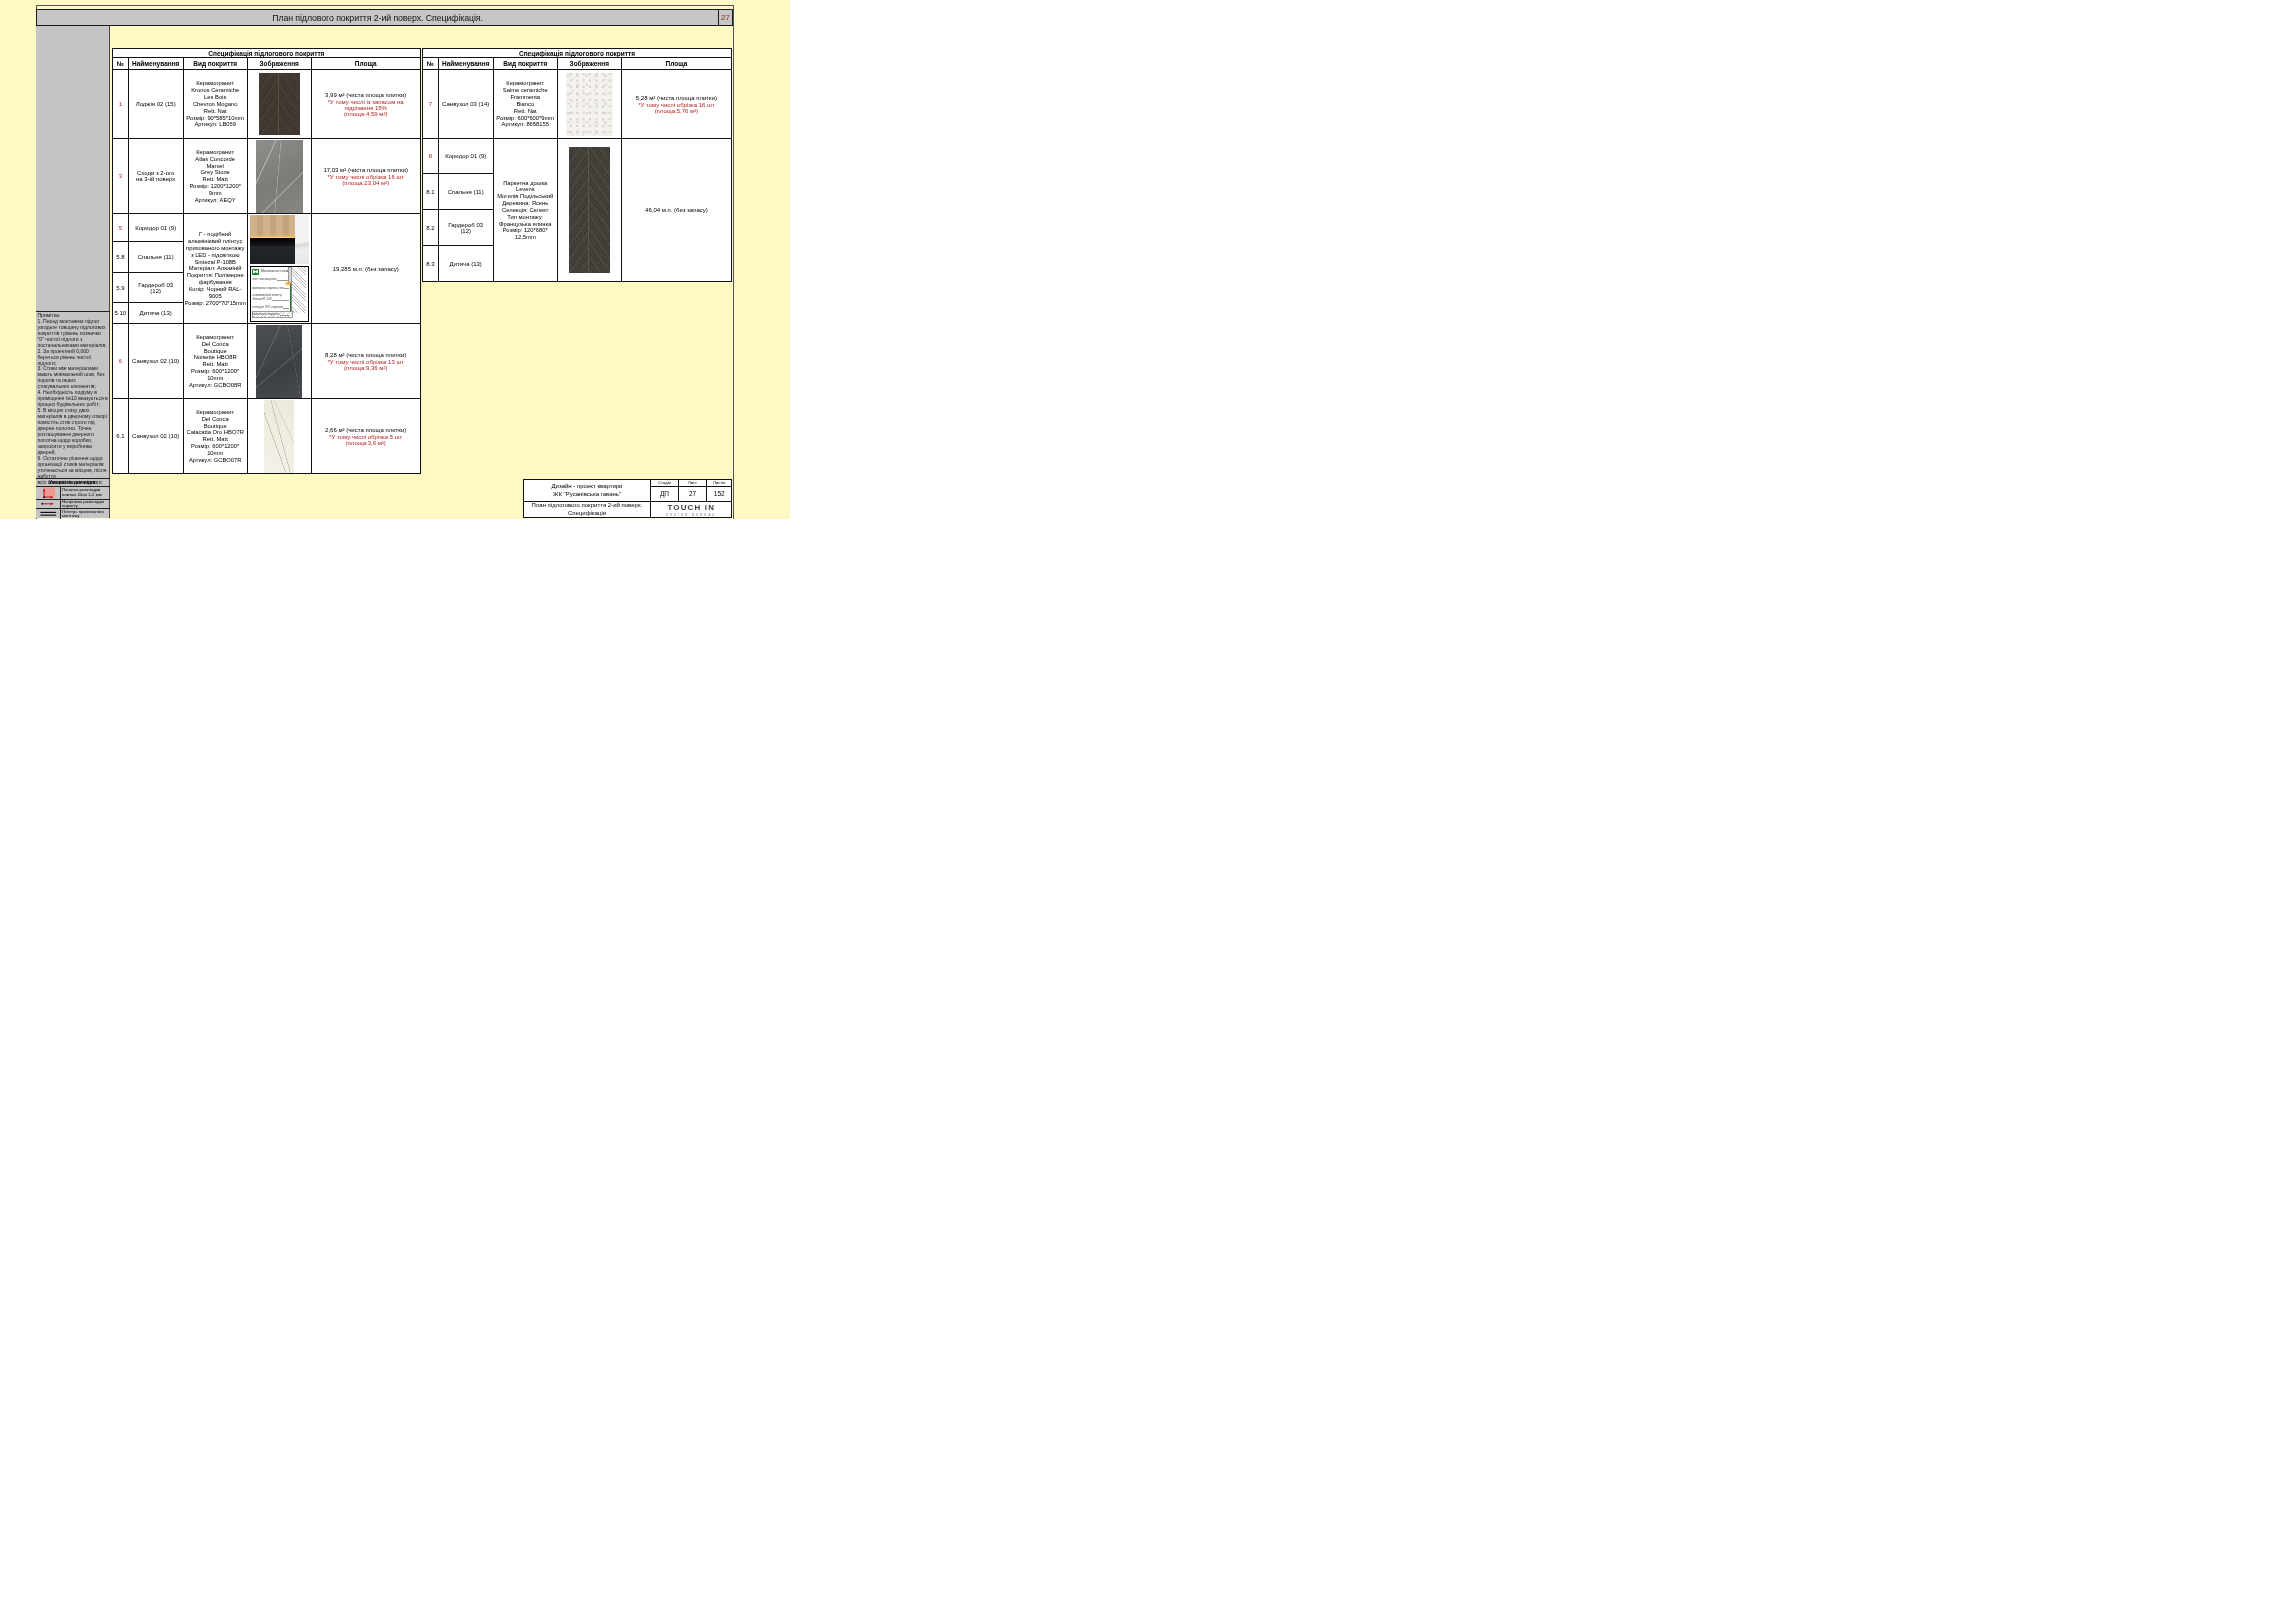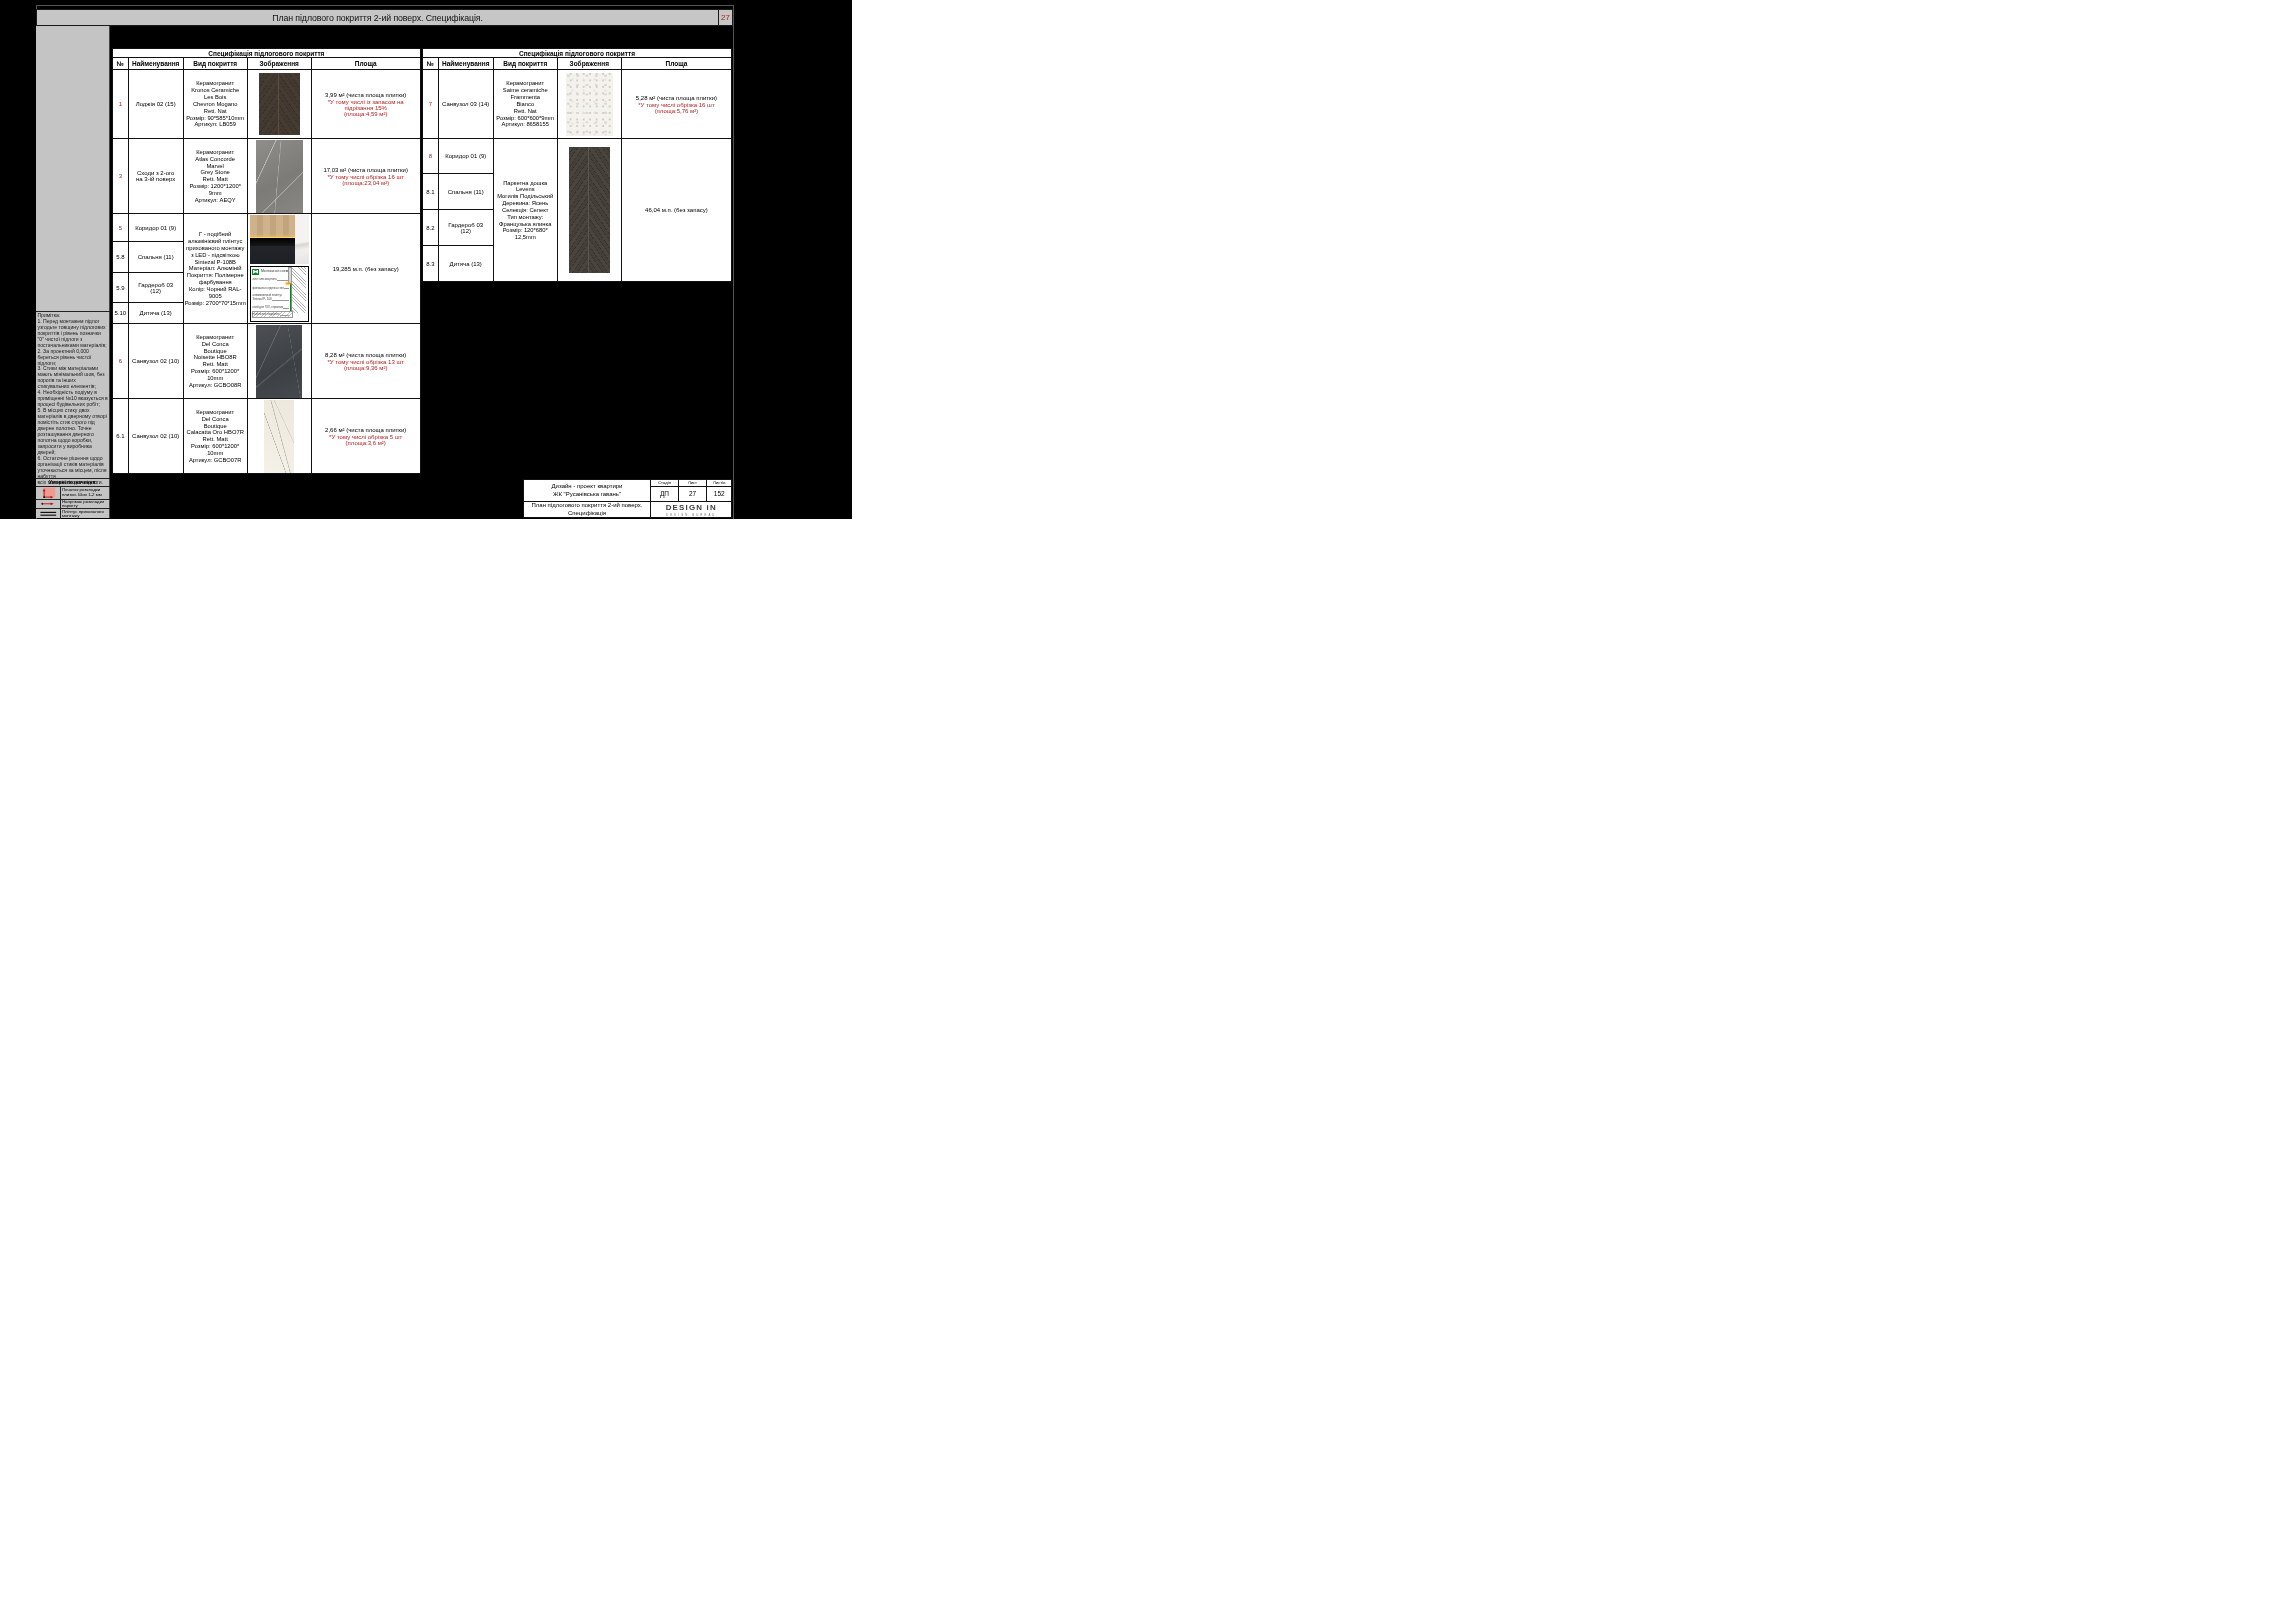--- a/index.html
+++ b/index.html
@@ -1,17 +1,17 @@
 <!DOCTYPE html>
 <html style="font-size:7.4px"><head>
 <meta charset="utf-8">
 <style>
   html,body{margin:0;padding:0;background:#fff;}
   body{font-family:"Liberation Sans",sans-serif;color:#000;}
-  .sheet{position:relative;width:852px;height:519px;background:#000000;overflow:hidden;}
+  .sheet{position:relative;width:790px;height:519px;background:#fef9c3;overflow:hidden;}
   .frame{position:absolute;left:36px;top:4.6px;width:696px;height:514px;border:0.5px solid #555;}
   .pre{white-space:pre-line;}
 
   
   .titlebar{position:absolute;left:36px;top:9.3px;width:697px;height:16.7px;background:#c6c6c6;border:0.9px solid #1a1a1a;box-sizing:border-box;display:flex;}
   .titlebar-main{flex:1;display:flex;align-items:center;justify-content:center;font-size:8.8px;letter-spacing:-0.1px;color:#111;}
   .titlebar-num{width:13px;border-left:0.9px solid #1a1a1a;display:flex;align-items:center;justify-content:center;font-size:7.9px;color:#b01e1e;}
 
   
   .sidebar{position:absolute;left:36px;top:26px;width:74px;height:492px;background:#c4c4c4;border-right:0.5px solid #444;box-sizing:border-box;}
@@ -408,18 +408,18 @@
 ЖК "Русанівська гавань"</div>
     <div class="tb-cell tb-lab" style="grid-column:2;grid-row:1">Стадія</div>
     <div class="tb-cell tb-lab" style="grid-column:3;grid-row:1">Лист</div>
     <div class="tb-cell tb-lab last" style="grid-column:4;grid-row:1">Листів</div>
     <div class="tb-cell tb-val" style="grid-column:2;grid-row:2">ДП</div>
     <div class="tb-cell tb-val" style="grid-column:3;grid-row:2">27</div>
     <div class="tb-cell tb-val last" style="grid-column:4;grid-row:2">152</div>
     <div class="tb-doc pre">План підлогового покриття 2-ий поверх.
 Специфікація</div>
     <div class="tb-logo">
-      <div class="tb-logo-main">DESIGN iN</div>
+      <div class="tb-logo-main">TOUCH iN</div>
       <div class="tb-logo-sub">DESIGN BUREAU</div>
     </div>
   </div>
 </div>
 
 
 </body></html>

